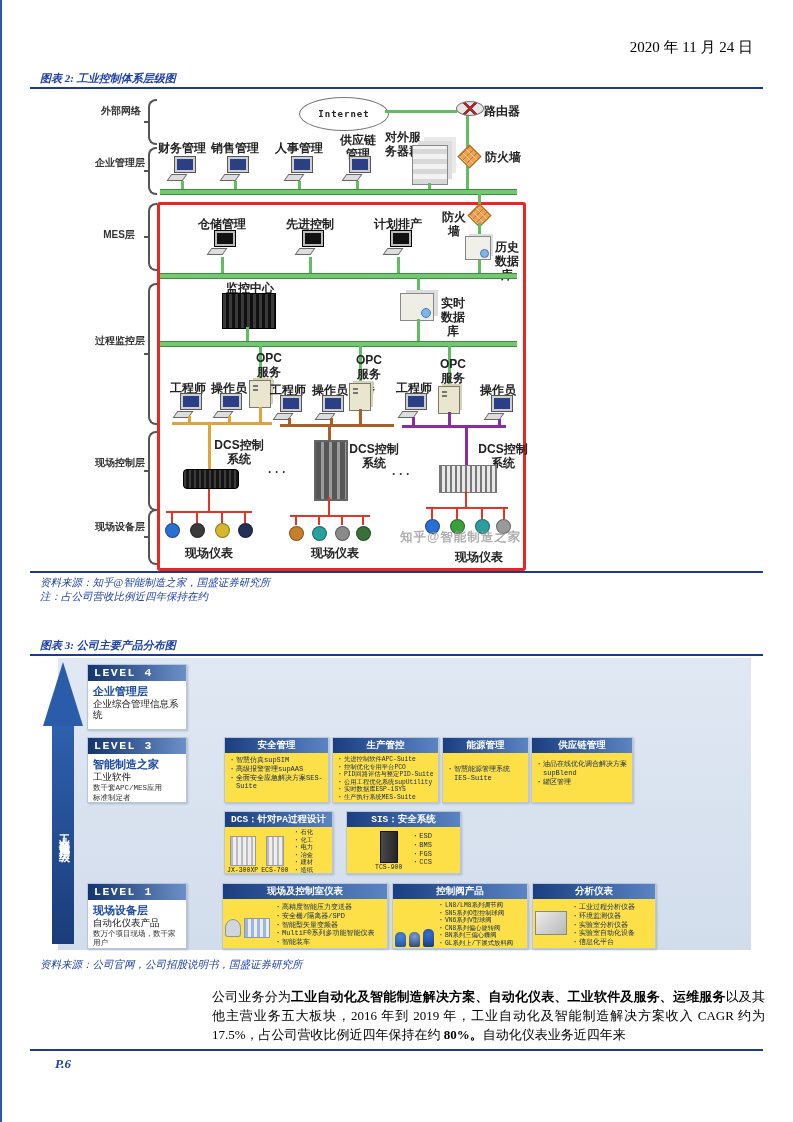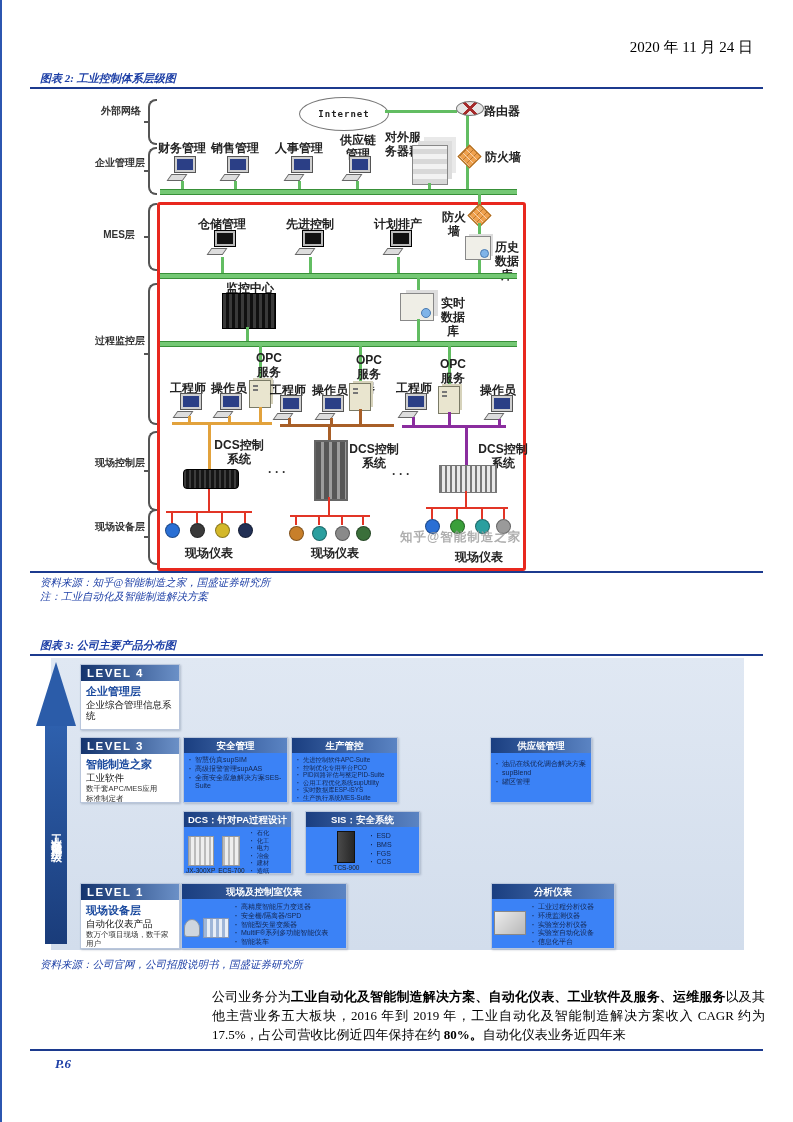--- a/index.html
+++ b/index.html
@@ -64,33 +64,33 @@
     box-shadow:-5px 6px 0 -7px #888,5px 6px 0 -7px #888;}
   .dcs2{position:absolute;width:30px;height:57px;background:#8a8a8a;border:2px solid #666;
     background-image:repeating-linear-gradient(90deg,#565656 0 5px,#9c9c9c 5px 8px);}
   .dcs3{position:absolute;width:56px;height:26px;background:#d8d8d8;border:1px solid #777;
     background-image:repeating-linear-gradient(90deg,#777 0 2px,#e8e8e8 2px 5px);}
   .inst{position:absolute;width:13px;height:13px;border-radius:50%;border:1px solid rgba(0,0,0,.35);}
   .dots{position:absolute;font:bold 12px "Liberation Sans",sans-serif;color:#333;letter-spacing:3px;}
   .wm{position:absolute;font:bold 12.5px "Liberation Sans",sans-serif;color:#9a9a9a;opacity:.8;letter-spacing:1px;}
 
   
-  .fig3{position:absolute;left:33px;top:658px;width:713px;height:298px;font-family:Liberation Sans, sans-serif;}
+  .fig3{position:absolute;left:40px;top:658px;width:713px;height:298px;font-family:Liberation Mono, monospace;}
   .panel{position:absolute;left:18px;top:0;width:693px;height:292px;background:linear-gradient(180deg,#e0e8f3,#d2ddec);}
   .arrow-head{position:absolute;left:3px;top:4px;width:40px;height:64px;background:#2b5ca9;clip-path:polygon(50% 0,100% 100%,0 100%);}
   .arrow-bar{position:absolute;left:12px;top:68px;width:22px;height:218px;background:linear-gradient(180deg,#2e60ad,#1a3c7a);
              display:flex;align-items:center;justify-content:center;}
   .arrow-bar span{writing-mode:vertical-rl;color:#fff;font-weight:bold;font-size:11px;letter-spacing:2px;}
   .lv{position:absolute;background:#fff;border:1px solid #b9c6dc;box-shadow:1px 1px 2px rgba(40,60,90,.25);}
   .lv-h{height:16px;line-height:16px;padding-left:6px;color:#fff;font-weight:bold;font-size:11.5px;letter-spacing:1.5px;
         background:linear-gradient(90deg,#14346e,#6b90c7);}
   .lv-t{color:#1b4a9e;font-weight:bold;font-size:11px;padding:3px 5px 0;}
   .lv-s{font-size:9.5px;padding:0 5px;color:#111;line-height:1.2;}
   .lv-n{font-size:7.5px;padding:1px 5px 0;color:#333;line-height:1.2;}
-  .bx{position:absolute;background:#3b82f6;border:1px solid #b9c6dc;box-shadow:1px 1px 2px rgba(40,60,90,.25);}
+  .bx{position:absolute;background:#fde047;border:1px solid #b9c6dc;box-shadow:1px 1px 2px rgba(40,60,90,.25);margin-left:34px;}
   .bx-h{height:15px;line-height:15px;text-align:center;color:#fff;font-weight:bold;font-size:9.5px;
         background:linear-gradient(90deg,#1a3e80,#5b84c3);white-space:nowrap;overflow:hidden;}
   .bx-l{list-style:none;margin:3px 4px 0;padding:0;color:#13264f;}
   .bx-l li{position:relative;padding-left:7px;}
   .bx-l li::before{content:"·";position:absolute;left:1px;font-weight:bold;}
   .fs7{font-size:7px;line-height:1.25;} .fs65{font-size:6.5px;line-height:1.22;} .fs63{font-size:6.3px;line-height:1.2;}
   .bx-body{display:flex;gap:3px;padding:2px 2px 0;}
   .imgcol{display:flex;flex-direction:column;align-items:center;gap:1px;}
   .imgrow{display:flex;gap:3px;align-items:flex-end;}
   .cap{font-size:6.5px;color:#222;text-align:center;white-space:nowrap;}
@@ -309,21 +309,21 @@
     <span class="inst" style="left:388px;top:424px;background:#3a9f3a"></span>
     <span class="inst" style="left:413px;top:424px;background:#2a9f9f"></span>
     <span class="inst" style="left:434px;top:424px;background:#9a9a9a"></span>
     <div class="lbl" style="left:390px;top:456px;width:54px">现场仪表</div>
 
     <div class="wm" style="left:338px;top:434px">知乎@智能制造之家</div>
   </div>
 
   <div class="rule" style="top:571px"></div>
   <div class="src" style="top:576px">资料来源：知乎@智能制造之家，国盛证券研究所</div>
-  <div class="src" style="top:590px">注：工业自动化及智能制造解决方案</div>
+  <div class="src" style="top:590px">注：占公司营收比例近四年保持在约</div>
 
   <div class="fig-title" style="top:638px">图表 3: 公司主要产品分布图</div>
   <div class="rule" style="top:654px"></div>
 
   <div class="fig3">
     <div class="panel"></div>
     <div class="arrow-head"></div>
     <div class="arrow-bar">
       <span>工业自动化四个层级</span>
     </div>
@@ -360,20 +360,26 @@
     </div>
     <div class="bx" style="left:258px;top:79px;width:105px;height:64px">
       <div class="bx-h">生产管控</div>
       <ul class="bx-l fs63">
         <li>先进控制软件APC-Suite</li>
         <li>控制优化专用平台PCO</li>
         <li>PID回路评估与整定PID-Suite</li>
         <li>公用工程优化系统supUtility</li>
         <li>实时数据库ESP-iSYS</li>
         <li>生产执行系统MES-Suite</li>
+      </ul>
+    </div>
+    <div class="bx" style="left:368px;top:79px;width:85px;height:64px">
+      <div class="bx-h">能源管理</div>
+      <ul class="bx-l fs7" style="margin-top:12px">
+        <li>智慧能源管理系统IES-Suite</li>
       </ul>
     </div>
     <div class="bx" style="left:457px;top:79px;width:100px;height:64px">
       <div class="bx-h">供应链管理</div>
       <ul class="bx-l fs7" style="margin-top:7px">
         <li>油品在线优化调合解决方案supBlend</li>
         <li>罐区管理</li>
       </ul>
     </div>
 
@@ -426,20 +432,38 @@
         </div>
         <ul class="bx-l fs7" style="margin:2px 0 0">
           <li>高精度智能压力变送器</li>
           <li>安全栅/隔离器/SPD</li>
           <li>智能型矢量变频器</li>
           <li>MultiF®系列多功能智能仪表</li>
           <li>智能装车</li>
         </ul>
       </div>
     </div>
+    <div class="bx" style="left:318px;top:225px;width:134px;height:64px">
+      <div class="bx-h">控制阀产品</div>
+      <div class="bx-body" style="gap:4px">
+        <div class="imgrow" style="align-items:flex-end;margin-top:12px">
+          <div class="valve"></div>
+          <div class="valve v2"></div>
+          <div class="valve v3"></div>
+        </div>
+        <ul class="bx-l fs63" style="margin:1px 0 0">
+          <li>LN8/LM8系列调节阀</li>
+          <li>SN5系列O型控制球阀</li>
+          <li>VN6系列V型球阀</li>
+          <li>CN8系列偏心旋转阀</li>
+          <li>BN系列三偏心蝶阀</li>
+          <li>GL系列上/下展式放料阀</li>
+        </ul>
+      </div>
+    </div>
     <div class="bx" style="left:458px;top:225px;width:122px;height:64px">
       <div class="bx-h">分析仪表</div>
       <div class="bx-body" style="gap:5px">
         <div class="imgcol" style="margin-top:10px">
           <div class="anz"></div>
         </div>
         <ul class="bx-l fs7" style="margin:2px 0 0">
           <li>工业过程分析仪器</li>
           <li>环境监测仪器</li>
           <li>实验室分析仪器</li>

